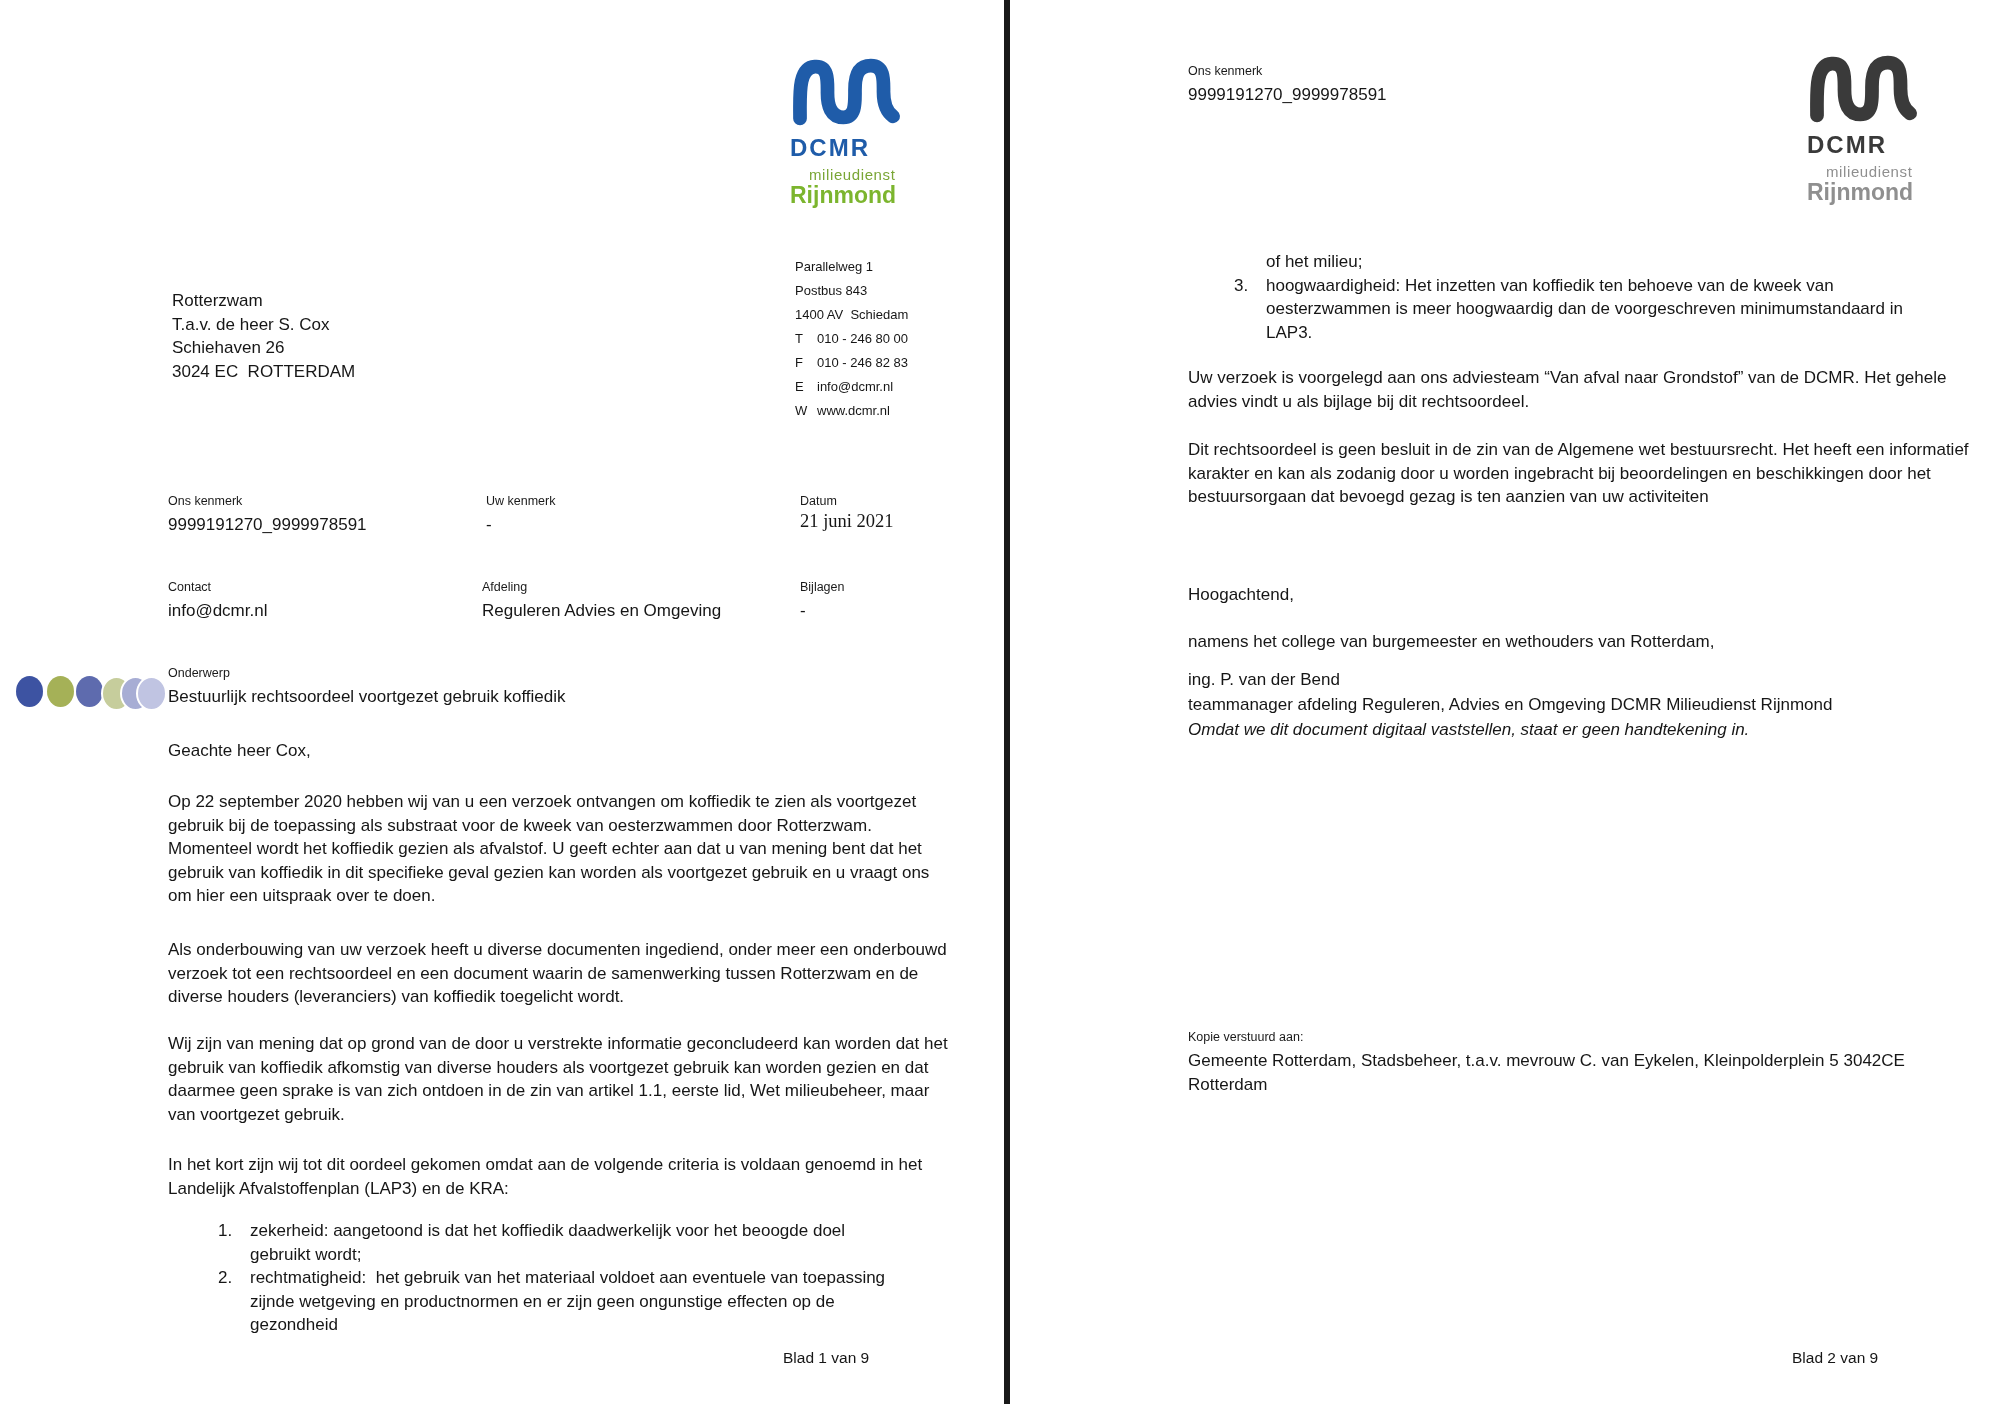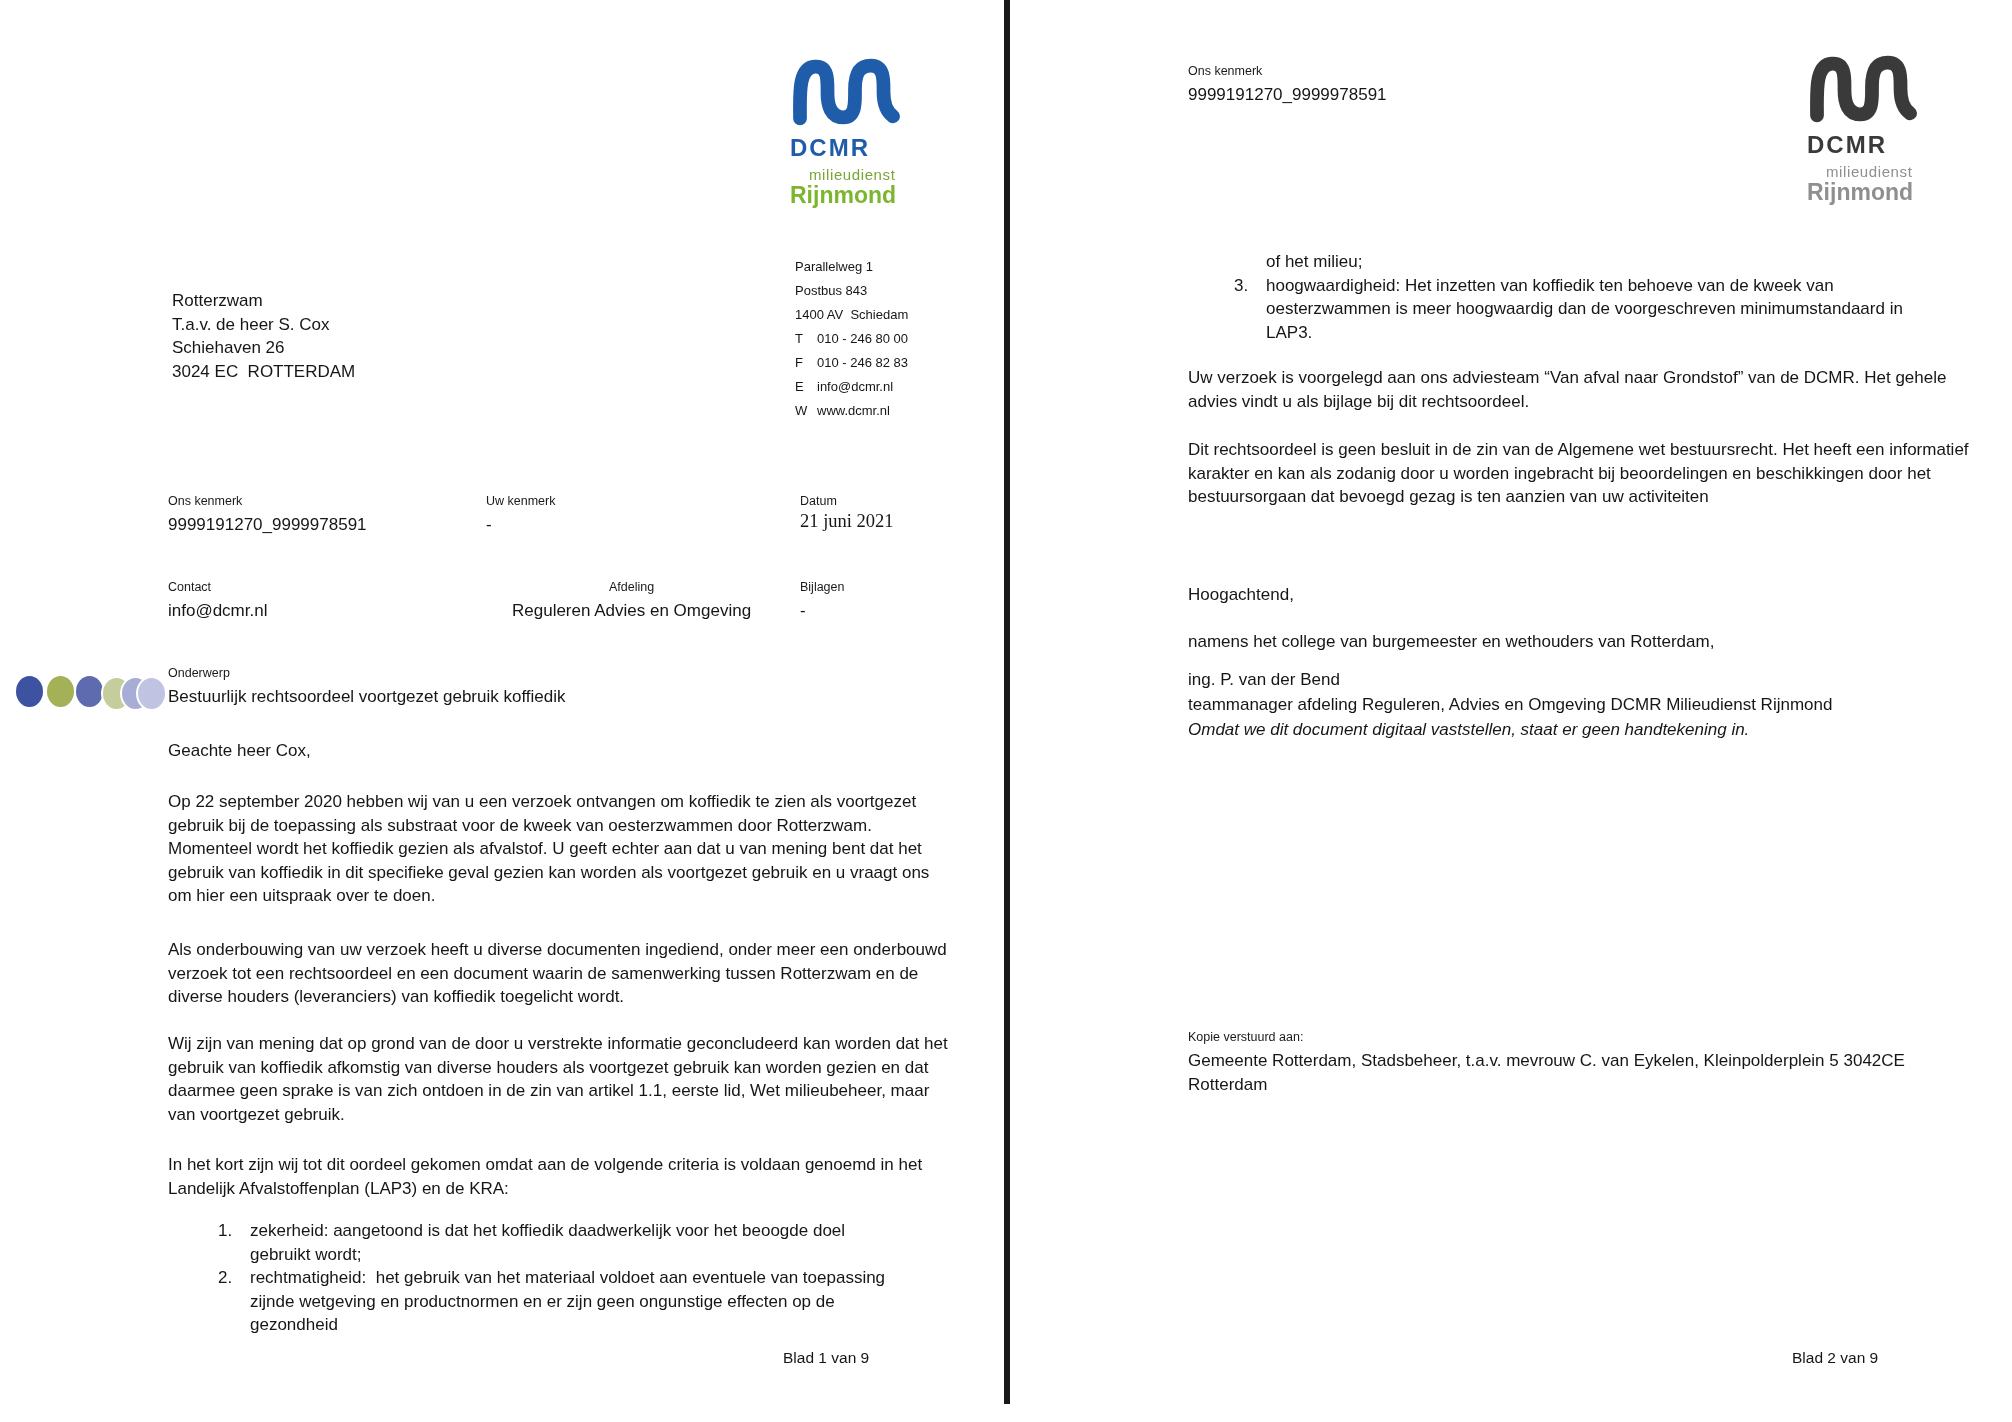--- a/index.html
+++ b/index.html
@@ -108,21 +108,21 @@
   </div>
   <div class="abs" style="left:800px;top:494px;">
     <div class="label">Datum</div>
     <div class="val serif">21 juni 2021</div>
   </div>
 
   <div class="abs" style="left:168px;top:580px;">
     <div class="label">Contact</div>
     <div class="val">info@dcmr.nl</div>
   </div>
-  <div class="abs" style="left:512px;top:580px;text-align:center;">
+  <div class="abs" style="left:482px;top:580px;">
     <div class="label">Afdeling</div>
     <div class="val">Reguleren Advies en Omgeving</div>
   </div>
   <div class="abs" style="left:800px;top:580px;">
     <div class="label">Bijlagen</div>
     <div class="val">-</div>
   </div>
 
   <div>
     <span class="dot" style="left: 16px; background: rgb(61, 83, 162);"></span>

